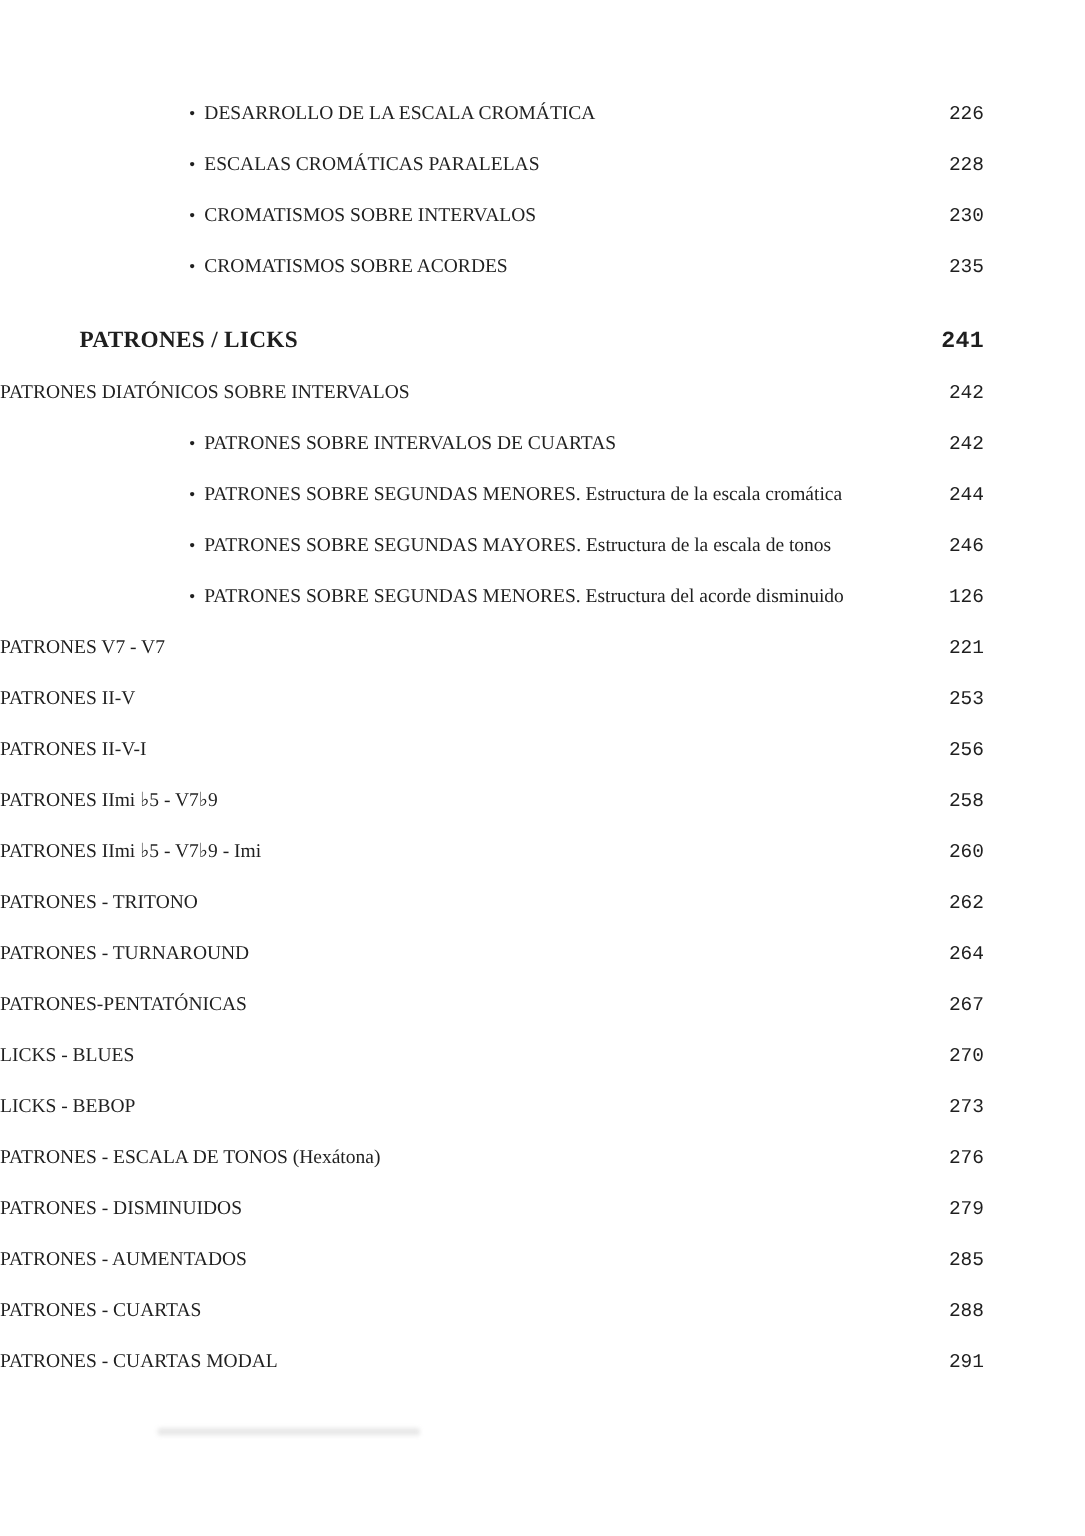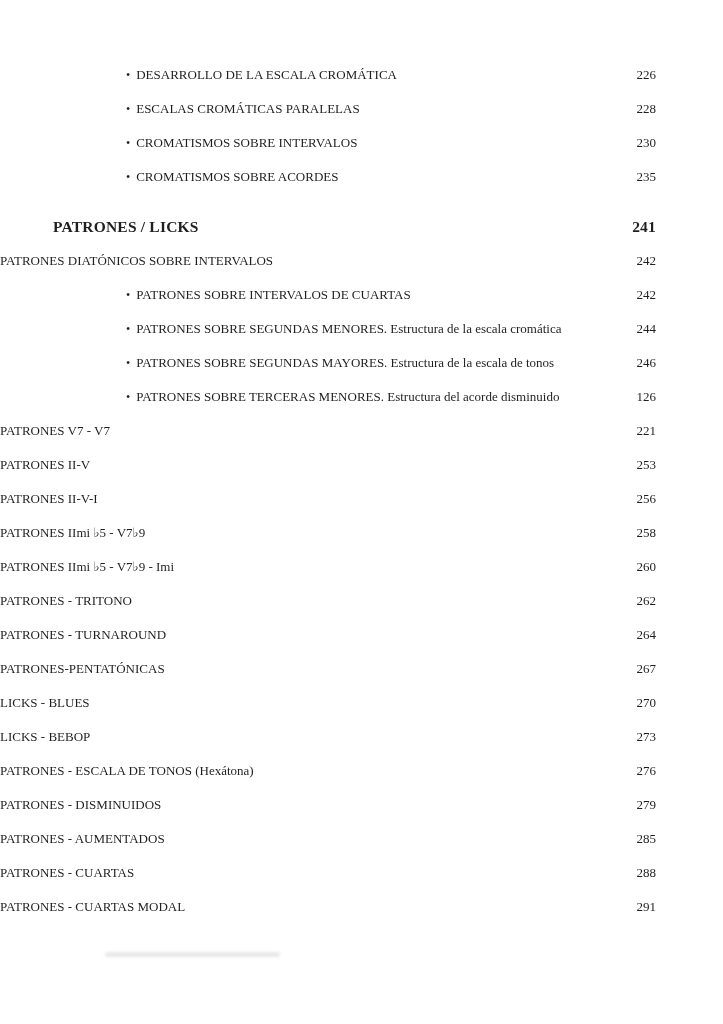--- a/index.html
+++ b/index.html
@@ -45,20 +45,21 @@
     font-size: 15.5px;
     letter-spacing: 0.2px;
   }
   .lv-section {
   }
   .lv-sub {
     padding-left: 126px;
   }
   .pagenum {
     text-align: left;
+    font-family: Liberation Mono, monospace;
   }
   .ghost-smudge {
     position: absolute;
     left: 105px;
     top: 952px;
     width: 175px;
     height: 5px;
     background: rgba(110, 110, 110, 0.16);
     filter: blur(1.5px);
     border-radius: 2px;
@@ -128,21 +129,21 @@
       <div class="row lv-sub">
     <span class="title-wrap">
       <span class="bullet">•</span>
       <span class="title">PATRONES SOBRE SEGUNDAS MAYORES. Estructura de la escala de tonos</span>
     </span>
     <span class="pagenum">246</span>
   </div>
       <div class="row lv-sub">
     <span class="title-wrap">
       <span class="bullet">•</span>
-      <span class="title">PATRONES SOBRE TERCERAS MENORES. Estructura del acorde disminuido</span>
+      <span class="title">PATRONES SOBRE SEGUNDAS MENORES. Estructura del acorde disminuido</span>
     </span>
     <span class="pagenum">126</span>
   </div>
       <div class="row lv-section">
     <span class="title-wrap">
 
       <span class="title">PATRONES V7 - V7</span>
     </span>
     <span class="pagenum">221</span>
   </div>

